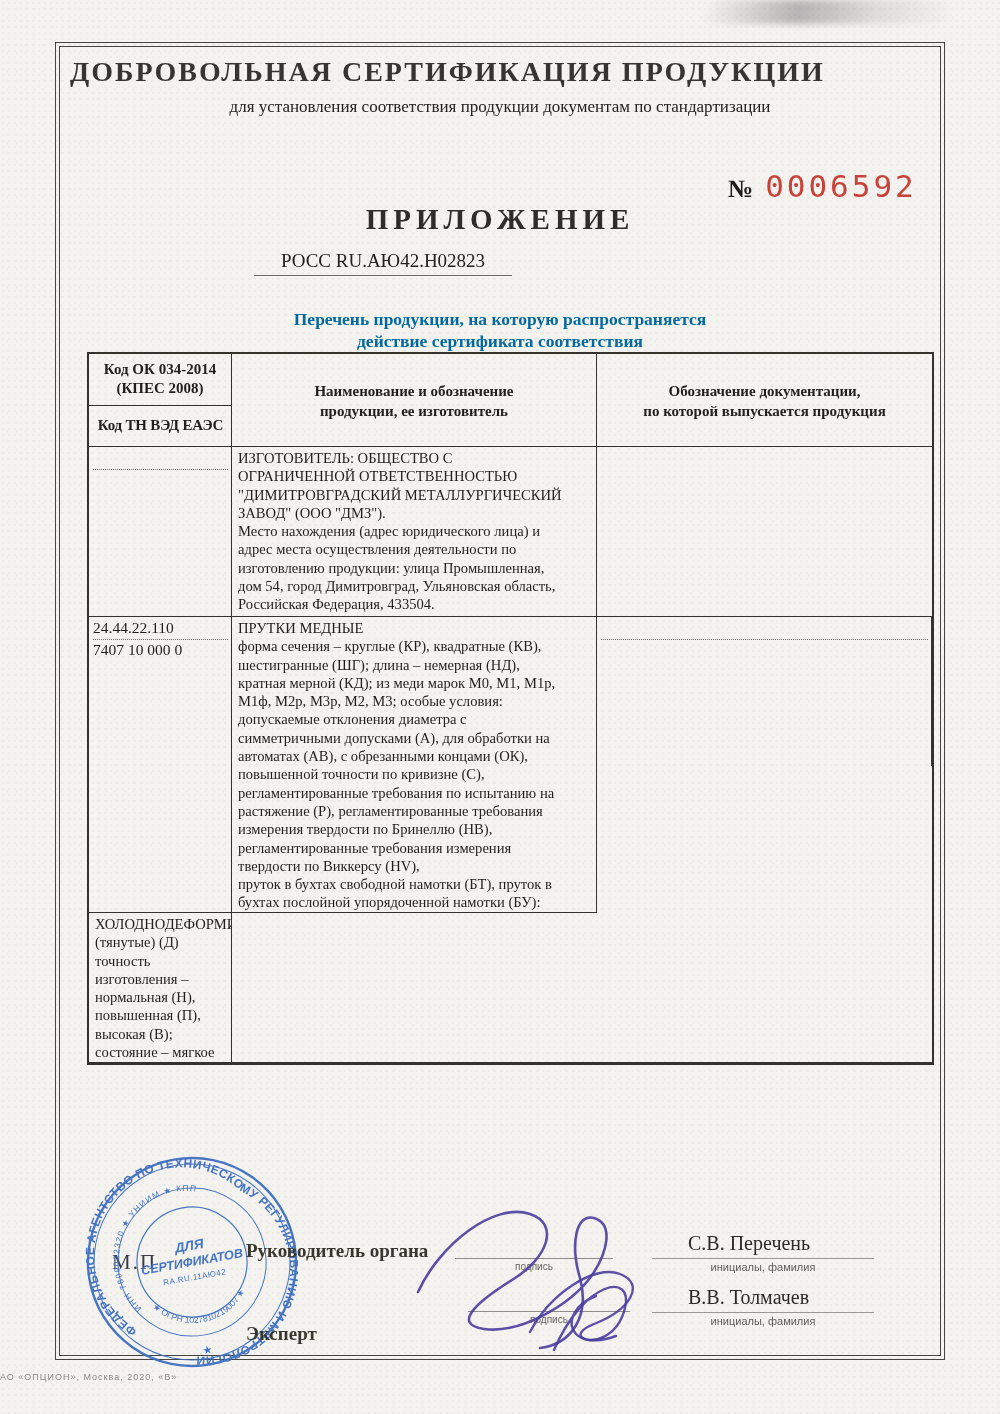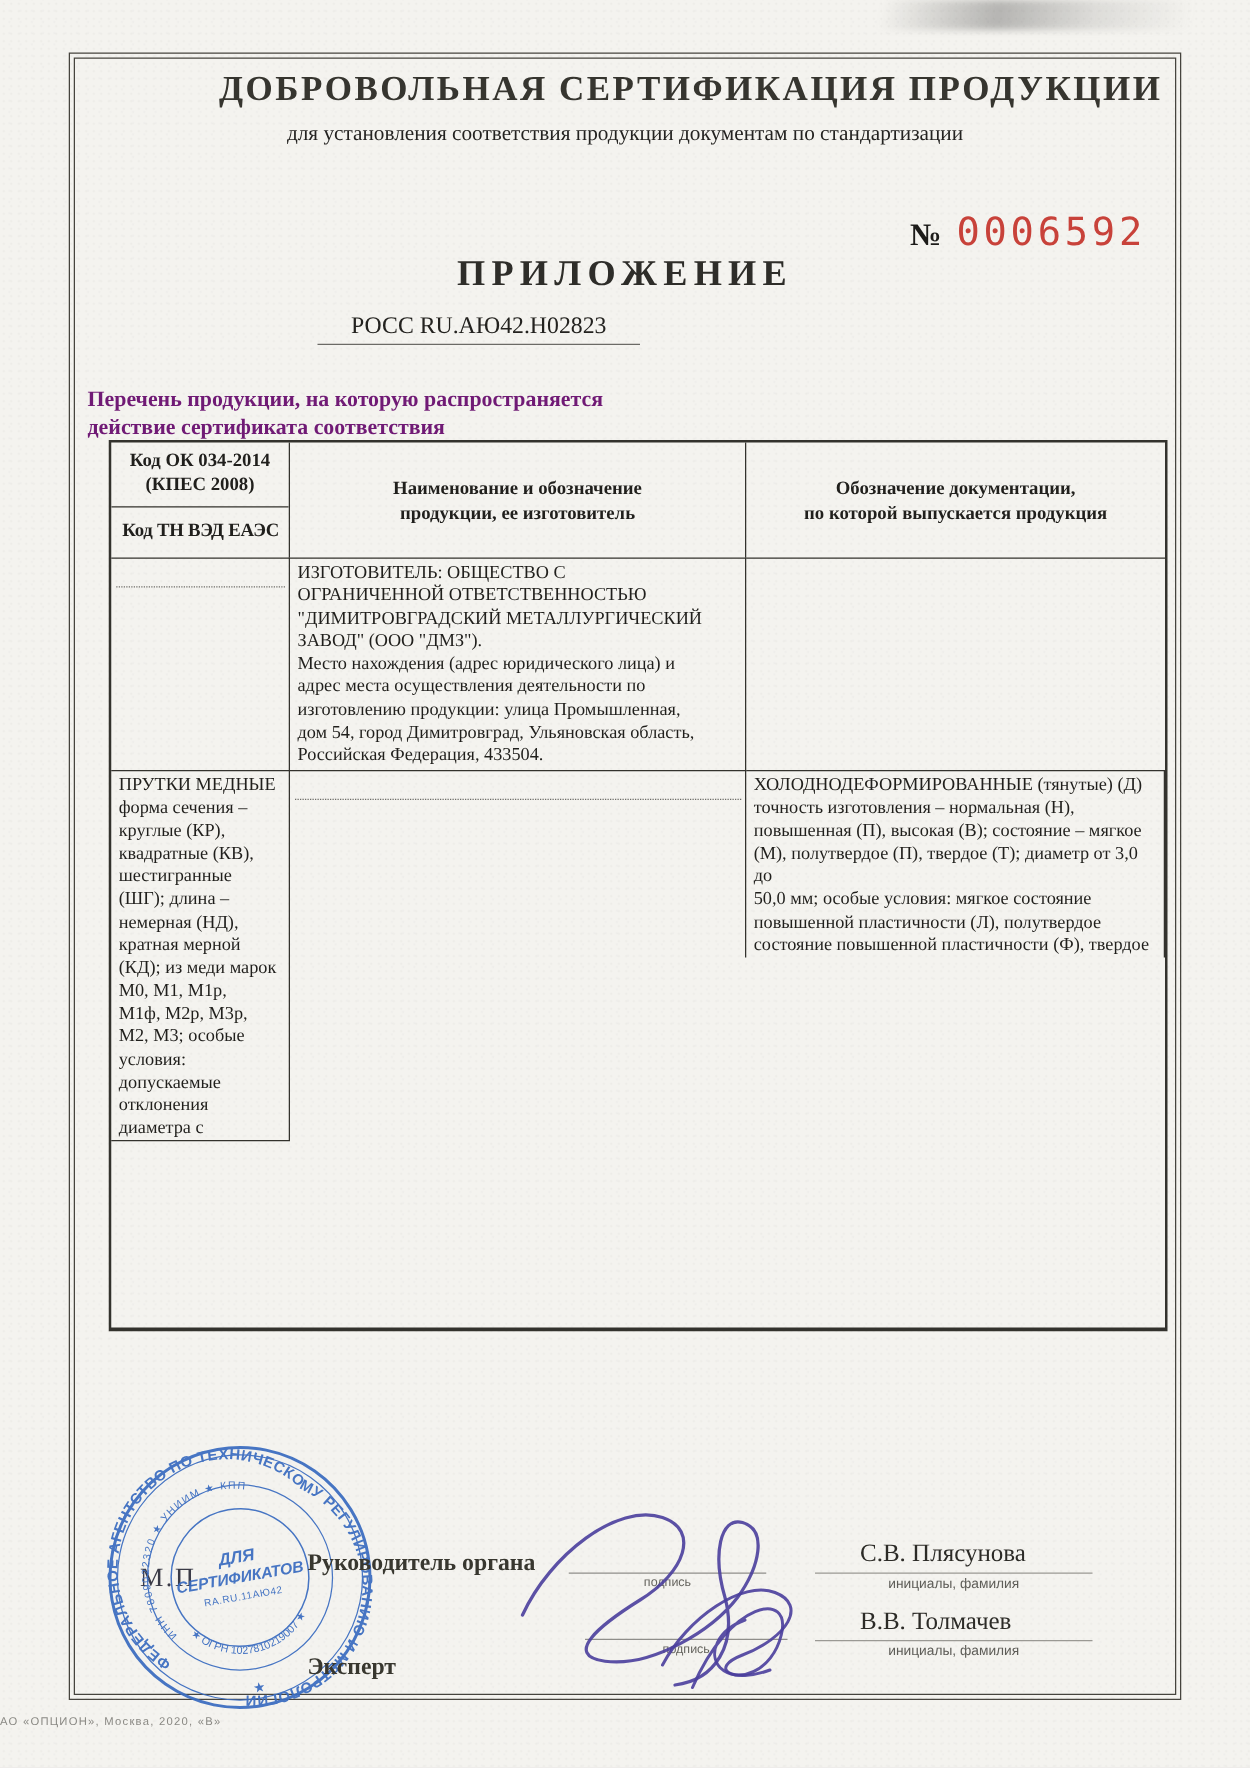--- a/index.html
+++ b/index.html
@@ -8,39 +8,39 @@
   .page::before{content:"";position:absolute;inset:0;pointer-events:none;
         background-image:radial-gradient(rgba(60,60,55,.035) 1px, transparent 1.2px),
                          radial-gradient(rgba(90,90,120,.03) 1px, transparent 1.2px);
         background-size:6px 6px,9px 9px;background-position:0 0,3px 4px;}
   .smudge{position:absolute;top:0;left:690px;width:310px;height:24px;
         background:linear-gradient(100deg,transparent 5%,rgba(80,80,80,.38) 35%,rgba(120,120,120,.18) 60%,transparent 85%);
         filter:blur(3px);}
   .frame{position:absolute;left:55px;top:42px;width:888px;height:1316px;border:1.5px solid #46443e;}
   .frame::before{content:"";position:absolute;inset:3px;border:1px solid #46443e;}
 
-  .doc-title{position:absolute;top:56px;left:70px;width:860px;text-align:right;
+  .doc-title{position:absolute;top:56px;left:70px;width:860px;text-align:left;
         font-size:28px;font-weight:bold;letter-spacing:2px;color:#36352f;}
   .doc-subtitle{position:absolute;top:97px;left:70px;width:860px;text-align:center;
         font-size:17px;color:#232220;}
 
   .number-block{position:absolute;top:168px;left:728px;display:flex;align-items:baseline;gap:12px;}
   .number-sign{font-size:25px;font-weight:bold;color:#1d1c1a;}
   .number-value{font-family:"DejaVu Sans Mono", monospace;font-size:31px;letter-spacing:3px;color:#c8423a;}
 
   .appendix-title{position:absolute;top:203px;left:70px;width:860px;text-align:center;
         font-size:29px;font-weight:bold;letter-spacing:5px;color:#2e2d29;}
 
   .cert-line{position:absolute;top:250px;left:240px;display:flex;align-items:flex-end;}
   .cert-label{font-size:19px;font-weight:bold;color:#2a2926;padding-bottom:2px;}
   .cert-value{margin-left:14px;min-width:238px;text-align:center;font-size:19px;color:#23221f;
         border-bottom:1px solid #6b6a66;padding:0 10px 3px 10px;}
 
-  .products-heading{position:absolute;top:308px;left:70px;width:860px;
-        font-size:17.5px;font-weight:bold;line-height:22px;white-space:pre-line;color:#701a75;}
+  .products-heading{position:absolute;top:308px;left:70px;width:860px;text-align:center;
+        font-size:17.5px;font-weight:bold;line-height:22px;white-space:pre-line;color:#0369a1;}
 
   .cert-table{position:absolute;left:87px;top:352px;width:843px;display:grid;
         grid-template-columns:143px 365px 335px;
         border:2px solid #33322d;border-bottom-width:3px;background:transparent;
         font-size:14.6px;line-height:18.3px;}
   .cell{box-sizing:border-box;overflow:hidden;border-right:1.4px solid #33322d;border-top:1.4px solid #33322d;
         padding:2px 6px 0 6px;}
   .cell.c3{border-right:none;}
   .cell.hdr{border-top:none;height:92px;}
   .cell.r1{height:170px;}
@@ -129,20 +129,25 @@
 ОГРАНИЧЕННОЙ ОТВЕТСТВЕННОСТЬЮ
 "ДИМИТРОВГРАДСКИЙ МЕТАЛЛУРГИЧЕСКИЙ
 ЗАВОД" (ООО "ДМЗ").
 Место нахождения (адрес юридического лица) и
 адрес места осуществления деятельности по
 изготовлению продукции: улица Промышленная,
 дом 54, город Димитровград, Ульяновская область,
 Российская Федерация, 433504.</div>
     <div class="cell r1 doc-cell c3"></div>
 
+    <div class="cell r2 codes-cell c1">
+      <div class="code-top">24.44.22.110</div>
+      <div class="code-dotted"></div>
+      <div class="code-bottom">7407 10 000 0</div>
+    </div>
     <div class="cell r2 name-cell c2">ПРУТКИ МЕДНЫЕ
 форма сечения – круглые (КР), квадратные (КВ),
 шестигранные (ШГ); длина – немерная (НД),
 кратная мерной (КД); из меди марок М0, М1, М1р,
 М1ф, М2р, М3р, М2, М3; особые условия:
 допускаемые отклонения диаметра с
 симметричными допусками (А), для обработки на
 автоматах (АВ), с обрезанными концами (ОК),
 повышенной точности по кривизне (С),
 регламентированные требования по испытанию на
@@ -204,21 +209,21 @@
   <div class="sig-field sig-field1">
     <div class="line"></div>
     <div class="small-caption">подпись</div>
   </div>
   <div class="sig-field sig-field2">
     <div class="line"></div>
     <div class="small-caption">подпись</div>
   </div>
 
   <div class="fio-block fio-block1">
-    <div class="name">С.В. Плясунова</div>
+    <div class="name">С.В. Перечень</div>
     <div class="line"></div>
     <div class="fio-caption">инициалы, фамилия</div>
   </div>
   <div class="fio-block fio-block2">
     <div class="name">В.В. Толмачев</div>
     <div class="line"></div>
     <div class="fio-caption">инициалы, фамилия</div>
   </div>
 
   <svg class="signature-svg sig1" width="250" height="170" viewBox="0 0 250 170">

